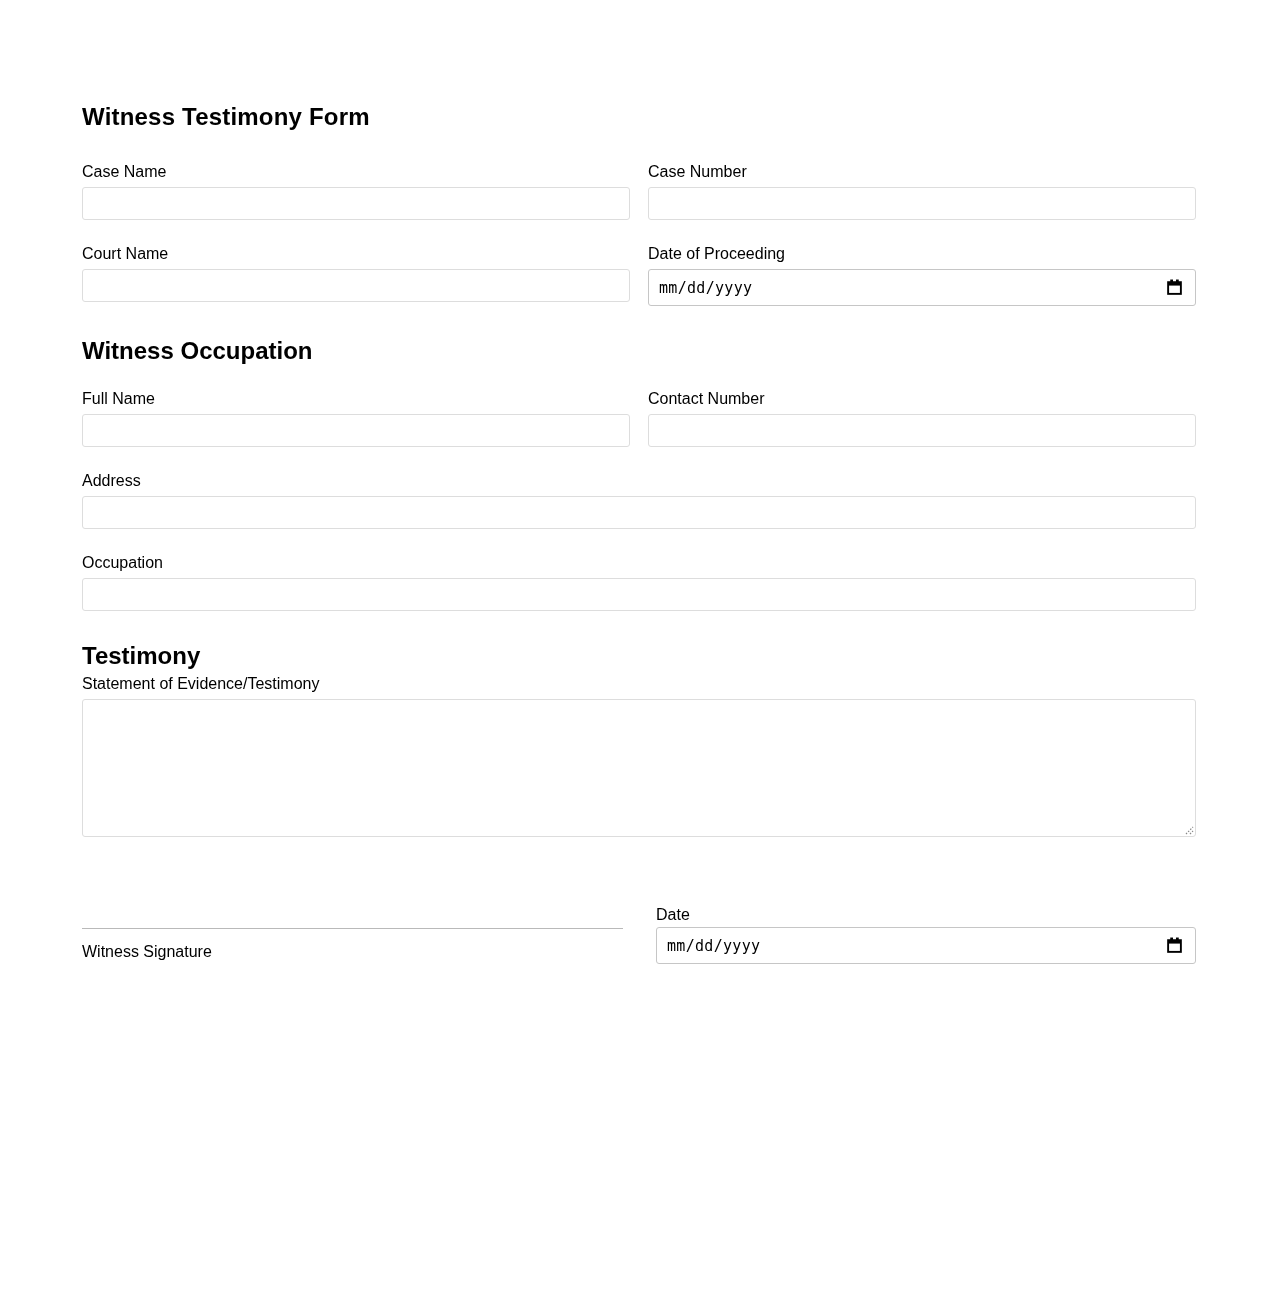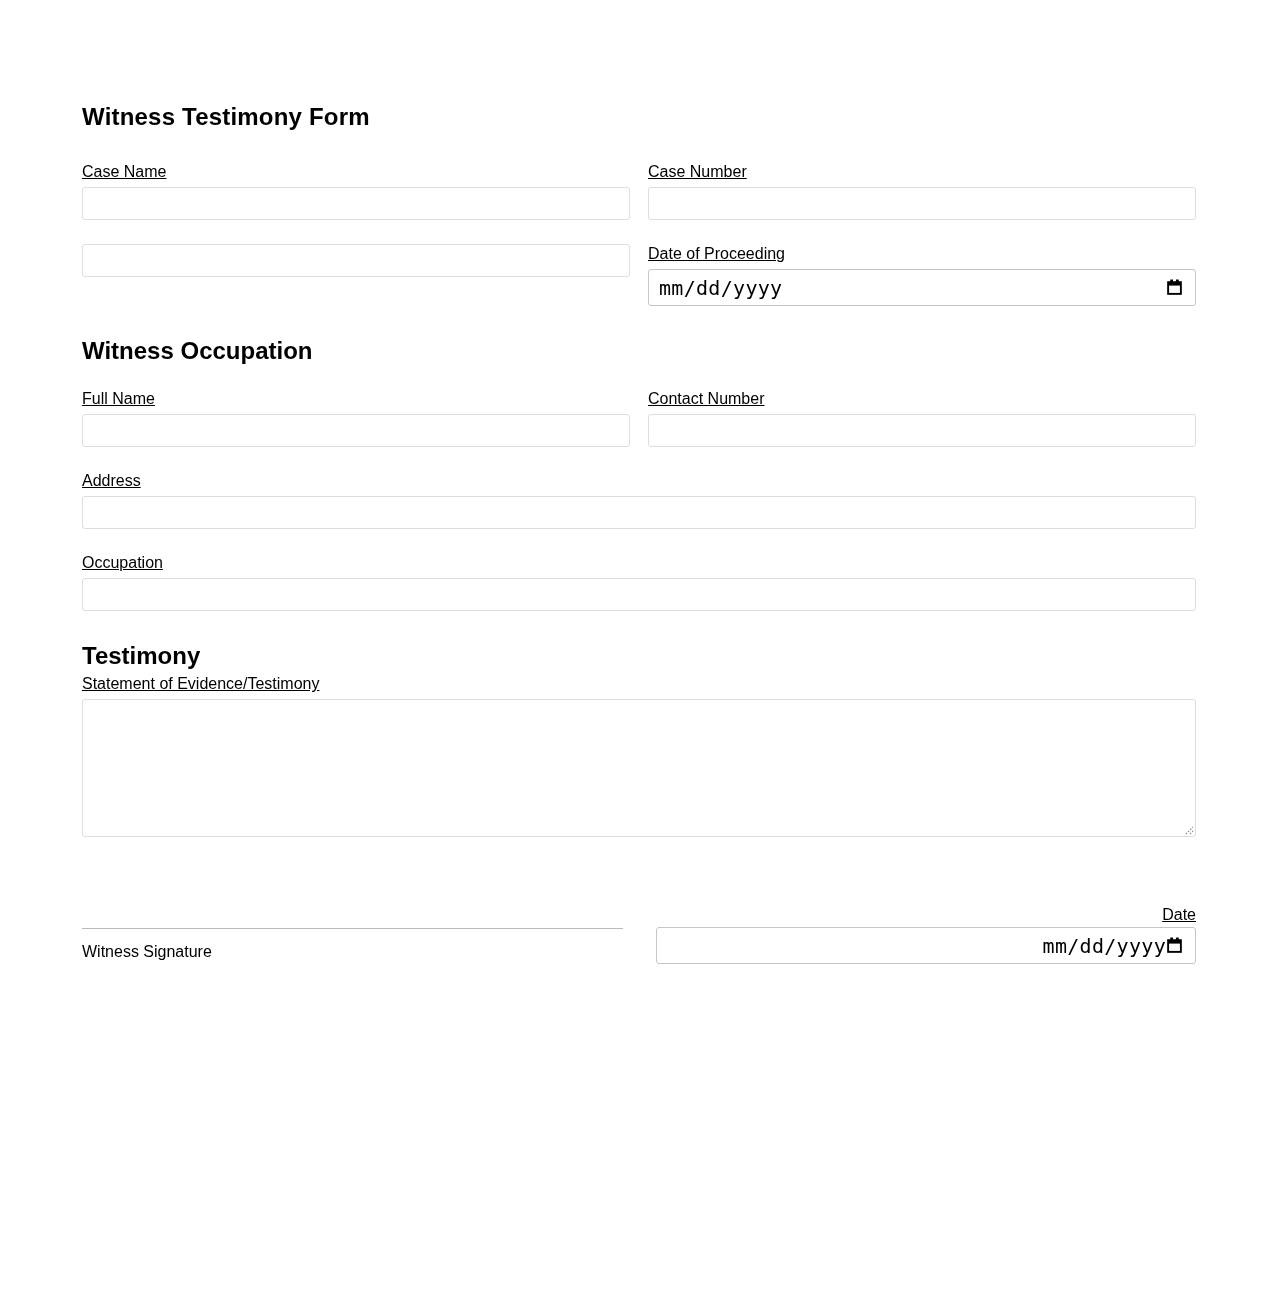--- a/index.html
+++ b/index.html
@@ -42,21 +42,20 @@
   .row .field { flex: 1; margin-bottom: 0; }
 
   .field { margin-bottom: 24px; }
 
   .field-label {
     display: block;
     font-size: 16px;
     line-height: 19px;
     color: #000000;
     margin-bottom: 6px;
-    text-decoration: underline;
   }
 
   input.text-input {
     width: 100%;
     height: 33px;
     border: 1px solid #dddddd;
     border-radius: 3px;
     padding: 6px 10px;
     font-size: 16px;
     font-family: "Liberation Sans", sans-serif;
@@ -71,21 +70,21 @@
     border-radius: 3px;
     background: #ffffff;
     display: flex;
     align-items: center;
     padding: 0 12px 0 10px;
     cursor: text;
   }
   .date-input .date-placeholder {
     flex: 1;
     font-family: "DejaVu Sans Mono", "Liberation Mono", monospace;
-    font-size: 20px;
+    font-size: 15px;
     letter-spacing: 0.3px;
     color: #000000;
   }
   .calendar-icon { display: inline-flex; align-items: center; cursor: pointer; }
 
   .textarea-wrap { position: relative; }
   textarea.statement-textarea {
     display: block;
     width: 100%;
     height: 138px;
@@ -118,21 +117,21 @@
     border-top: 1px solid #b9b9b9;
     height: 0;
     width: 100%;
   }
   .sig-caption {
     margin-top: 13px;
     font-size: 16px;
     line-height: 19px;
     color: #000000;
   }
-  .sig-right { width: 540px; text-align: right; }
+  .sig-right { width: 540px; }
   .sig-right .field-label { margin-bottom: 3px; }
 </style>
 </head>
 <body>
 
 <div class="container">
 
   <h1 class="page-title">Witness Testimony Form</h1>
 
   <div class="row">
@@ -141,20 +140,21 @@
       <input class="text-input" type="text" value="" style="">
     </div>
     <div class="field">
       <label class="field-label">Case Number</label>
       <input class="text-input" type="text" value="" style="">
     </div>
   </div>
 
   <div class="row">
     <div class="field">
+      <label class="field-label">Court Name</label>
       <input class="text-input" type="text" value="" style="">
     </div>
     <div class="field">
       <label class="field-label">Date of Proceeding</label>
       <div class="date-input">
         <span class="date-placeholder">mm/dd/yyyy</span>
         <span class="calendar-icon">
           <svg width="17" height="17" viewBox="0 0 16 16">
             <rect x="4" y="0.5" width="2.6" height="4" fill="#000"></rect>
             <rect x="9.4" y="0.5" width="2.6" height="4" fill="#000"></rect>

